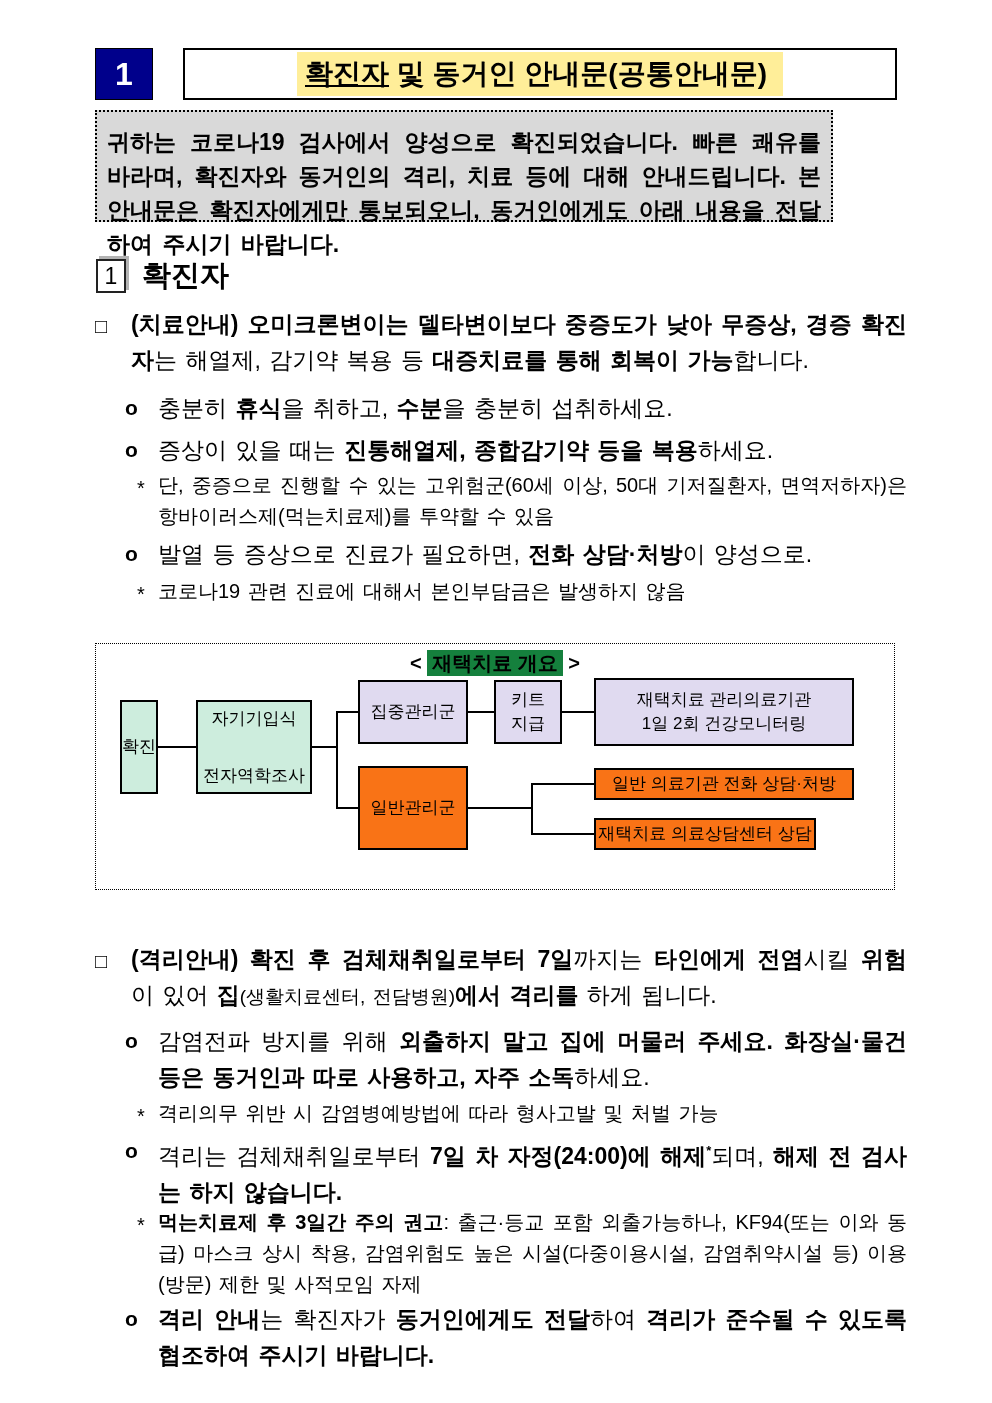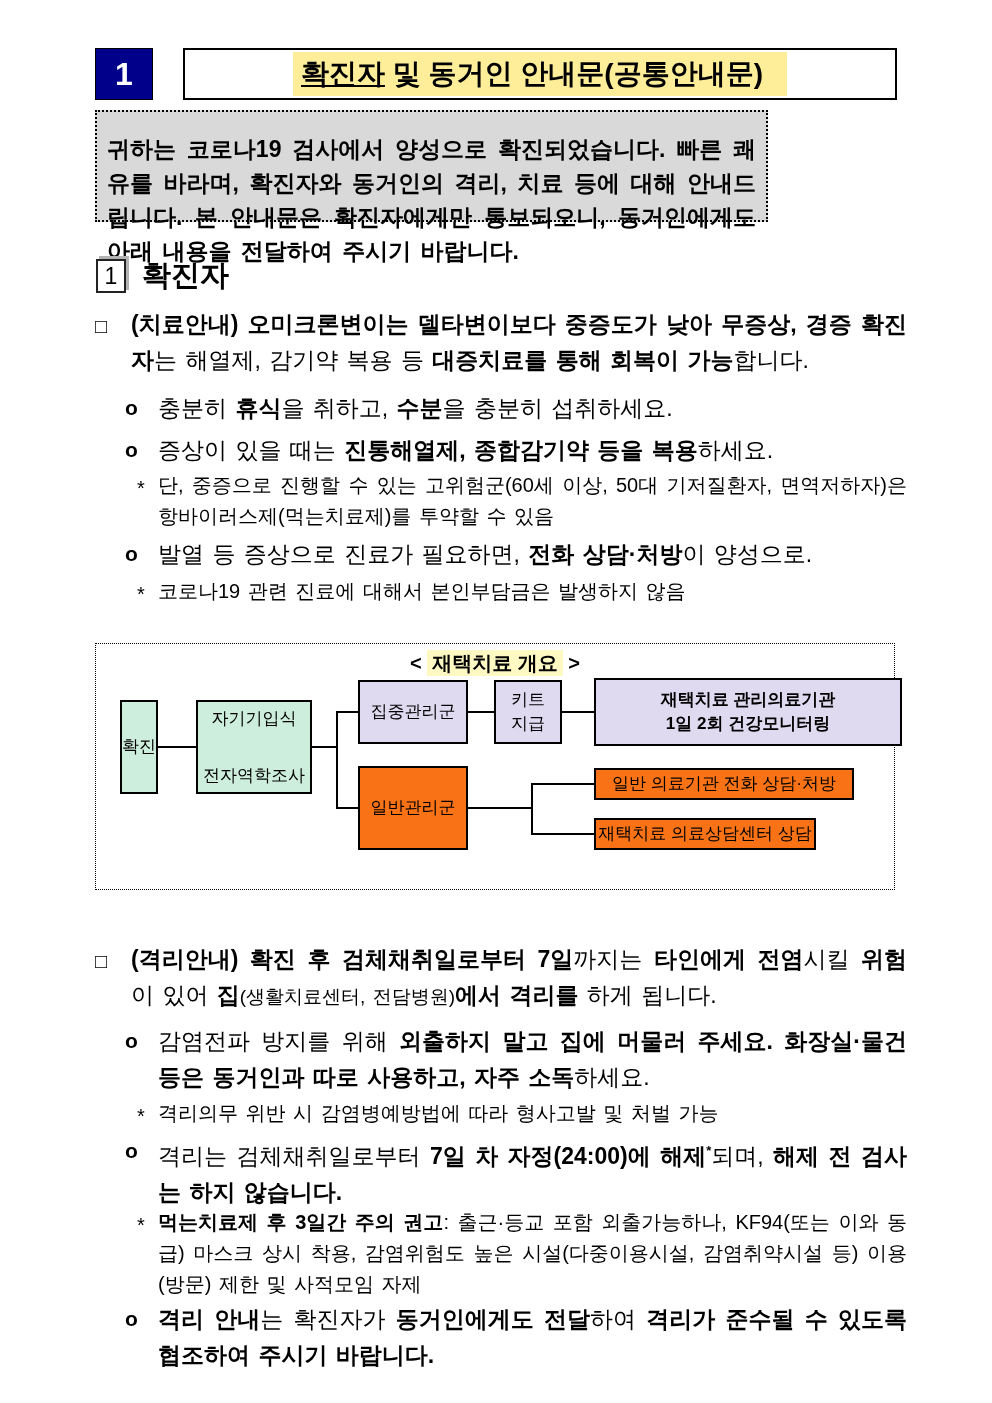--- a/index.html
+++ b/index.html
@@ -20,27 +20,27 @@
     color: #fff; font-size: 32px; font-weight: bold;
     display: flex; align-items: center; justify-content: center;
   }
   .header-gap { width: 30px; }
   .title-box {
     flex: 1; border: 2px solid #000; background: #fff;
     display: flex; align-items: center; justify-content: center;
   }
   .title-box .seg { background: #FFEE99; font-size: 28px; font-weight: bold; padding: 3px 0; white-space: pre; }
   .title-box .seg:first-child { padding-left: 8px; }
-  .title-box .seg:last-child { padding-right: 24px; }
+  .title-box .seg:last-child { padding-right: 16px; }
 
   
   .intro-box {
-    position: absolute; top: 110px; left: 95px; width: 673px; height: 112px;
+    position: absolute; top: 110px; left: 95px; width: 738px; height: 112px;
     background: #D9D9D9; border: 2px dotted #000;
-    padding: 20px 10px;
+    padding: 13px 10px;
     font-size: 23px; font-weight: bold; line-height: 34px;
     text-align: justify; word-spacing: 3px;
   }
 
   
   .sec-heading { position: absolute; left: 96px; display: flex; align-items: center; }
   .sec-numbox {
     width: 30px; height: 34px; border: 2px solid #222; background: #fff;
     box-shadow: 3px -3px 0 #b3b3b3;
     font-size: 23px; display: flex; align-items: center; justify-content: center;
@@ -61,37 +61,37 @@
   .u { text-decoration: underline; }
   .sm { font-size: 19px; margin-top: 40px; }
   sup { font-size: 13px; font-weight: bold; }
 
   
   .diagram {
     position: absolute; top: 643px; left: 95px; width: 800px; height: 247px;
     border: 1px dotted #000; background: #fff;
   }
   .dg-title { position: absolute; top: 6px; left: 0; width: 100%; text-align: center; font-size: 20px; font-weight: bold; }
-  .dg-title .hl { background: #fef9c3; padding: 2px 5px; }
+  .dg-title .hl { background: #15803d; padding: 2px 5px; }
   .node {
     position: absolute; border: 2px solid #000;
     display: flex; flex-direction: column; align-items: center; justify-content: center;
     font-size: 17px; line-height: 24px; text-align: center;
   }
   .mint { background: #CDEDDD; }
   .lav  { background: #E0DAF0; }
   .lyel { background: #f97316; }
   .wire { position: absolute; background: #000; }
 
   
   .n-confirm  { left: 24px;  top: 56px;  width: 38px;  height: 94px; }
   .n-survey   { left: 100px; top: 56px;  width: 116px; height: 94px; gap: 33px; }
   .n-intensive{ left: 262px; top: 36px;  width: 110px; height: 64px; }
   .n-kit      { left: 398px; top: 36px;  width: 68px;  height: 64px; }
-  .n-hospital { left: 498px; top: 34px;  width: 308px; height: 68px; font-weight: bold; }
+  .n-hospital { left: 498px; top: 34px;  width: 260px; height: 68px; }
   .n-general  { left: 262px; top: 122px; width: 110px; height: 84px; }
   .n-phone    { left: 498px; top: 124px; width: 260px; height: 32px; }
   .n-center   { left: 498px; top: 174px; width: 222px; height: 32px; }
 </style>
 </head>
 <body>
 
 <div class="page">
 
   <div class="header-row">

